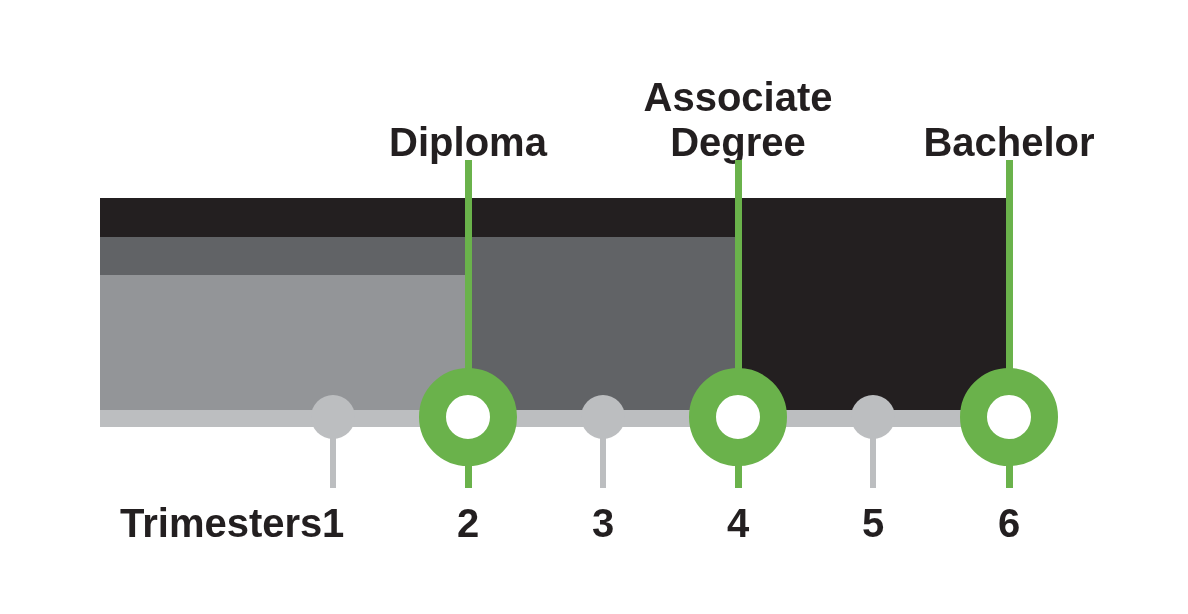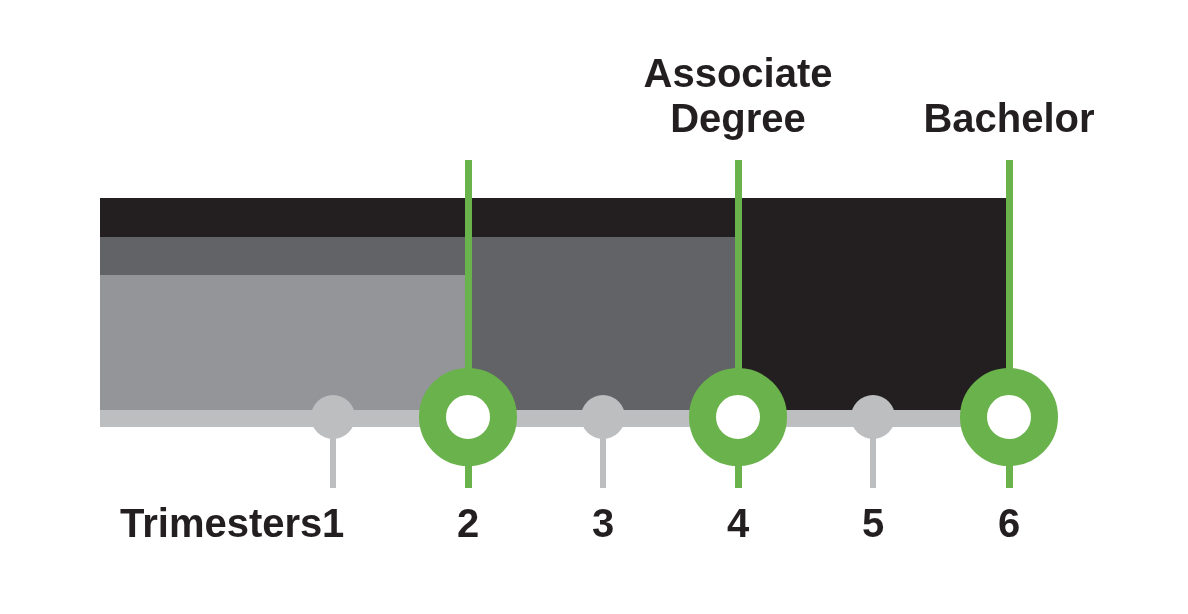--- a/index.html
+++ b/index.html
@@ -15,20 +15,21 @@
   }
 
   
   .milestone-label {
     position: absolute;
     transform: translateX(-50%);
     font-size: 40px;
     line-height: 45px;
     text-align: center;
     white-space: nowrap;
+    margin-top: 24px;
   }
   .milestone-label.wrap { white-space: normal; width: 260px; }
 
   
   .bar { position: absolute; left: 100px; }
   .bar.bachelor  { top: 198px; width: 908px; height: 212px; background: #231f20; }
   .bar.associate { top: 237px; width: 638px; height: 173px; background: #616366; }
   .bar.diploma   { top: 275px; width: 368px; height: 135px; background: #939598; }
 
   
@@ -77,20 +78,21 @@
     position: absolute; top: 501px;
     transform: translateX(-50%);
     font-size: 40px; line-height: 45px;
   }
 </style>
 </head>
 <body>
 
 <div class="stage">
 
+  <div class="milestone-label" style="left:468px; top:96px">Diploma</div>
   <div class="milestone-label wrap" style="left:738px; top:51px">Associate Degree</div>
   <div class="milestone-label" style="left:1009px; top:96px">Bachelor</div>
 
   <div class="bar bachelor"></div>
   <div class="bar associate"></div>
   <div class="bar diploma"></div>
 
   <div class="timeline-bar"></div>
 
   <div class="gray-tick" style="left:333px"></div>

